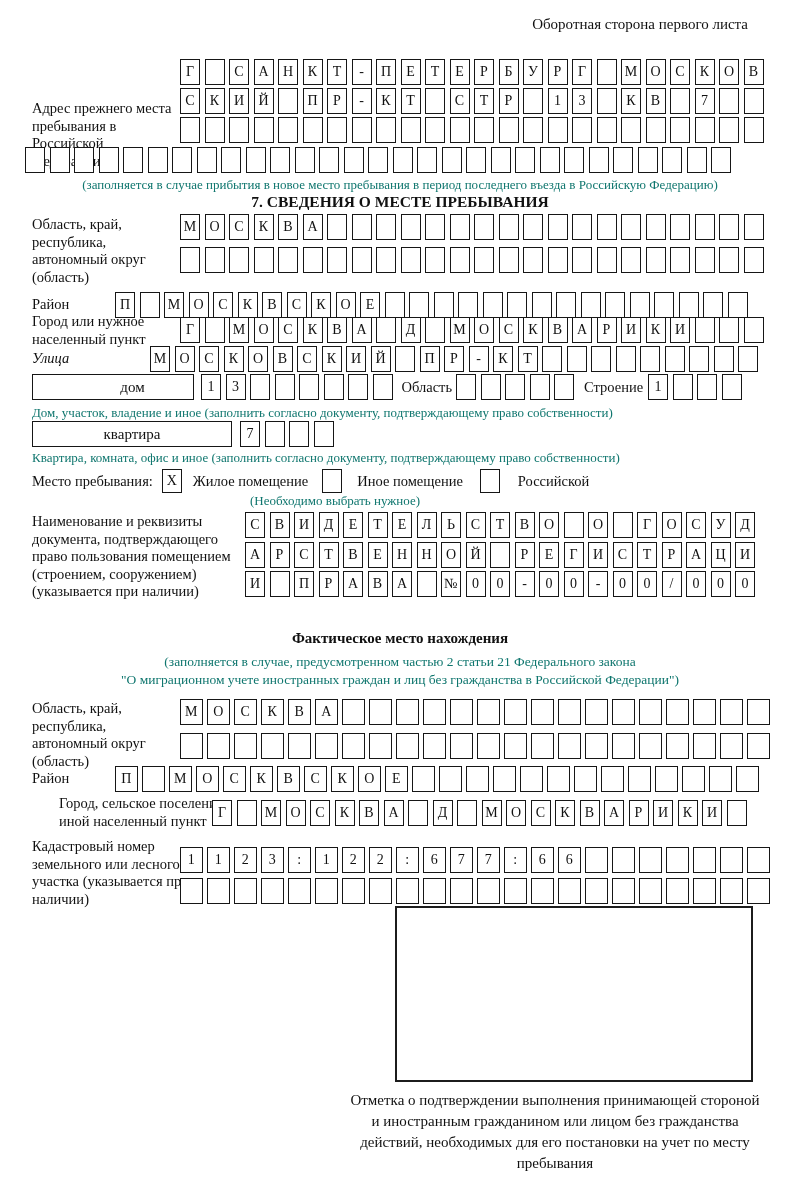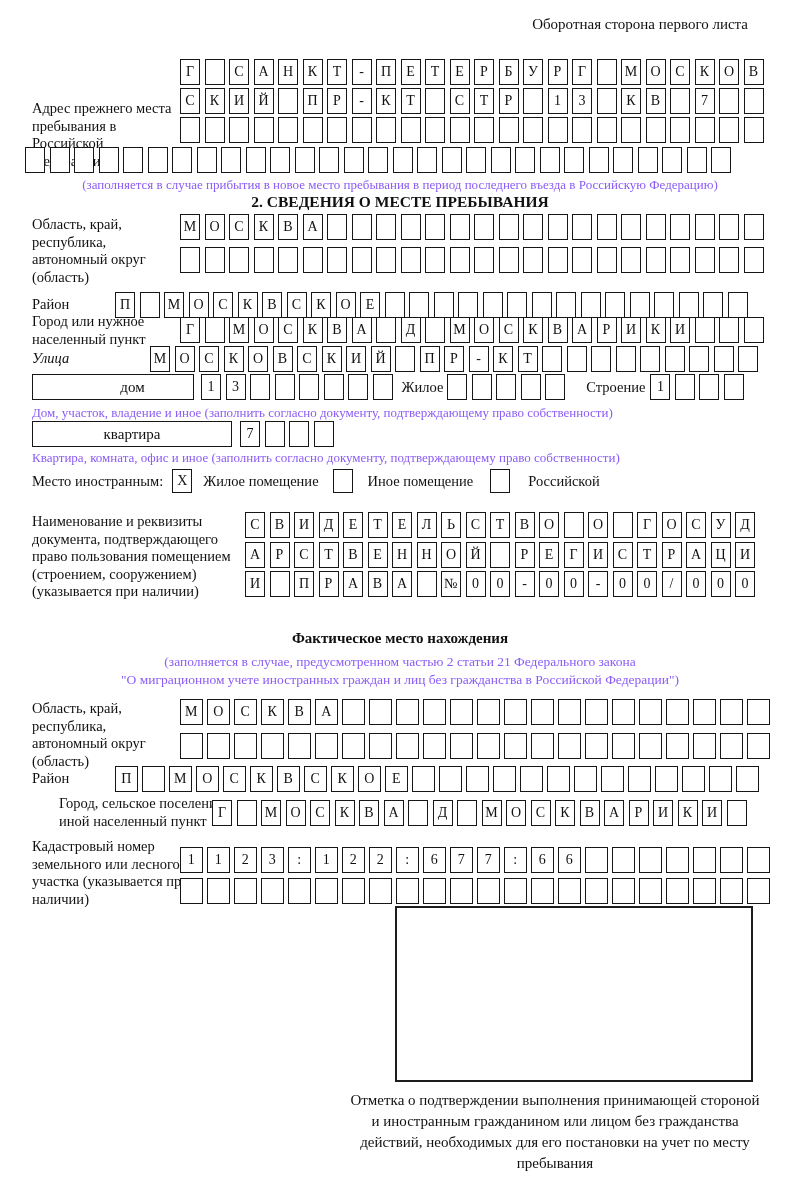--- a/index.html
+++ b/index.html
@@ -3,21 +3,21 @@
 <meta charset="utf-8">
 <style>
   html,body{margin:0;padding:0;background:#fff;}
   .page{
     position:relative; width:800px; height:1180px; background:#ffffff;
     font-family:"Liberation Serif","DejaVu Serif",serif; color:#111;
     overflow:hidden;
   }
   .abs{position:absolute;}
   .lbl{font-size:14.5px; line-height:17.5px; color:#111;}
-  .note{font-size:13px; line-height:16px; color:#8b5cf6;}
+  .note{font-size:13px; line-height:16px; color:#0f766e;}
   .center{text-align:center;}
   .title{font-size:15.5px; font-weight:700; width:800px; left:0; text-align:center;}
   .cellrow{display:flex; gap:4.5px;}
   .rows{display:flex; flex-direction:column;}
   .cell{
     flex:none; width:20px; height:26px; box-sizing:border-box;
     border:1.8px solid #161616; display:flex; align-items:center; justify-content:center;
     font-size:14px; line-height:1; background:#fff;
   }
   .cell.w{width:22.5px;}
@@ -151,21 +151,21 @@
       <span class="cell"></span>
       <span class="cell"></span>
       <span class="cell"></span>
       <span class="cell"></span>
       <span class="cell"></span>
       <span class="cell"></span>
       <span class="cell"></span>
     </div>
   <div class="abs note center" style="left:0; top:177px; width:800px;">(заполняется в случае прибытия в новое место пребывания в период последнего въезда в Российскую Федерацию)</div>
 
-  <div class="abs title" style="top:193px;">2. СВЕДЕНИЯ О МЕСТЕ ПРЕБЫВАНИЯ</div>
+  <div class="abs title" style="top:193px;">7. СВЕДЕНИЯ О МЕСТЕ ПРЕБЫВАНИЯ</div>
 
   <div class="abs lbl" style="left:32px; top:216px; width:120px;">Область, край, республика, автономный округ (область)</div>
   <div class="abs rows" style="left:180px; top:214px; gap:7px;">
     <div class="cellrow">
         <span class="cell">М</span>
         <span class="cell">О</span>
         <span class="cell">С</span>
         <span class="cell">К</span>
         <span class="cell">В</span>
         <span class="cell">А</span>
@@ -308,29 +308,29 @@
     <div class="cellrow" style="margin-left:7px;">
         <span class="cell">1</span>
         <span class="cell">3</span>
         <span class="cell"></span>
         <span class="cell"></span>
         <span class="cell"></span>
         <span class="cell"></span>
         <span class="cell"></span>
         <span class="cell"></span>
       </div>
-    <div class="inline-lbl" style="margin-left:9px;">Жилое</div>
+    <div class="inline-lbl" style="margin-left:9px;">Область</div>
     <div class="cellrow" style="margin-left:4px;">
         <span class="cell"></span>
         <span class="cell"></span>
         <span class="cell"></span>
         <span class="cell"></span>
         <span class="cell"></span>
       </div>
-    <div class="inline-lbl" style="margin-left:21px;">Строение</div>
+    <div class="inline-lbl" style="margin-left:10px;">Строение</div>
     <div class="cellrow" style="margin-left:5px;">
         <span class="cell">1</span>
         <span class="cell"></span>
         <span class="cell"></span>
         <span class="cell"></span>
       </div>
   </div>
   <div class="abs note" style="left:32px; top:405px;">Дом, участок, владение и иное (заполнить согласно документу, подтверждающему право собственности)</div>
 
   <div class="abs flexrow" style="left:32px; top:421px;text-align:right;">
@@ -338,28 +338,29 @@
     <div class="cellrow" style="margin-left:8px;">
         <span class="cell">7</span>
         <span class="cell"></span>
         <span class="cell"></span>
         <span class="cell"></span>
       </div>
   </div>
   <div class="abs note" style="left:32px; top:450px;">Квартира, комната, офис и иное (заполнить согласно документу, подтверждающему право собственности)</div>
 
   <div class="abs flexrow" style="left:32px; top:468px;">
-    <div class="inline-lbl">Место иностранным:</div>
+    <div class="inline-lbl">Место пребывания:</div>
     <div class="cb" style="margin-left:9px;">X</div>
     <div class="inline-lbl" style="margin-left:11px;">Жилое помещение</div>
     <div class="cb" style="margin-left:14px;"></div>
     <div class="inline-lbl" style="margin-left:15px;">Иное помещение</div>
     <div class="cb" style="margin-left:17px;"></div>
     <div class="inline-lbl" style="margin-left:18px;">Российской</div>
   </div>
+  <div class="abs note center" style="left:190px; top:493px; width:290px;">(Необходимо выбрать нужное)</div>
 
   <div class="abs lbl" style="left:32px; top:513px; width:205px;">Наименование и реквизиты документа, подтверждающего право пользования помещением (строением, сооружением) (указывается при наличии)</div>
   <div class="abs rows" style="left:245px; top:512px; gap:3.5px;">
     <div class="cellrow">
         <span class="cell">С</span>
         <span class="cell">В</span>
         <span class="cell">И</span>
         <span class="cell">Д</span>
         <span class="cell">Е</span>
         <span class="cell">Т</span>

